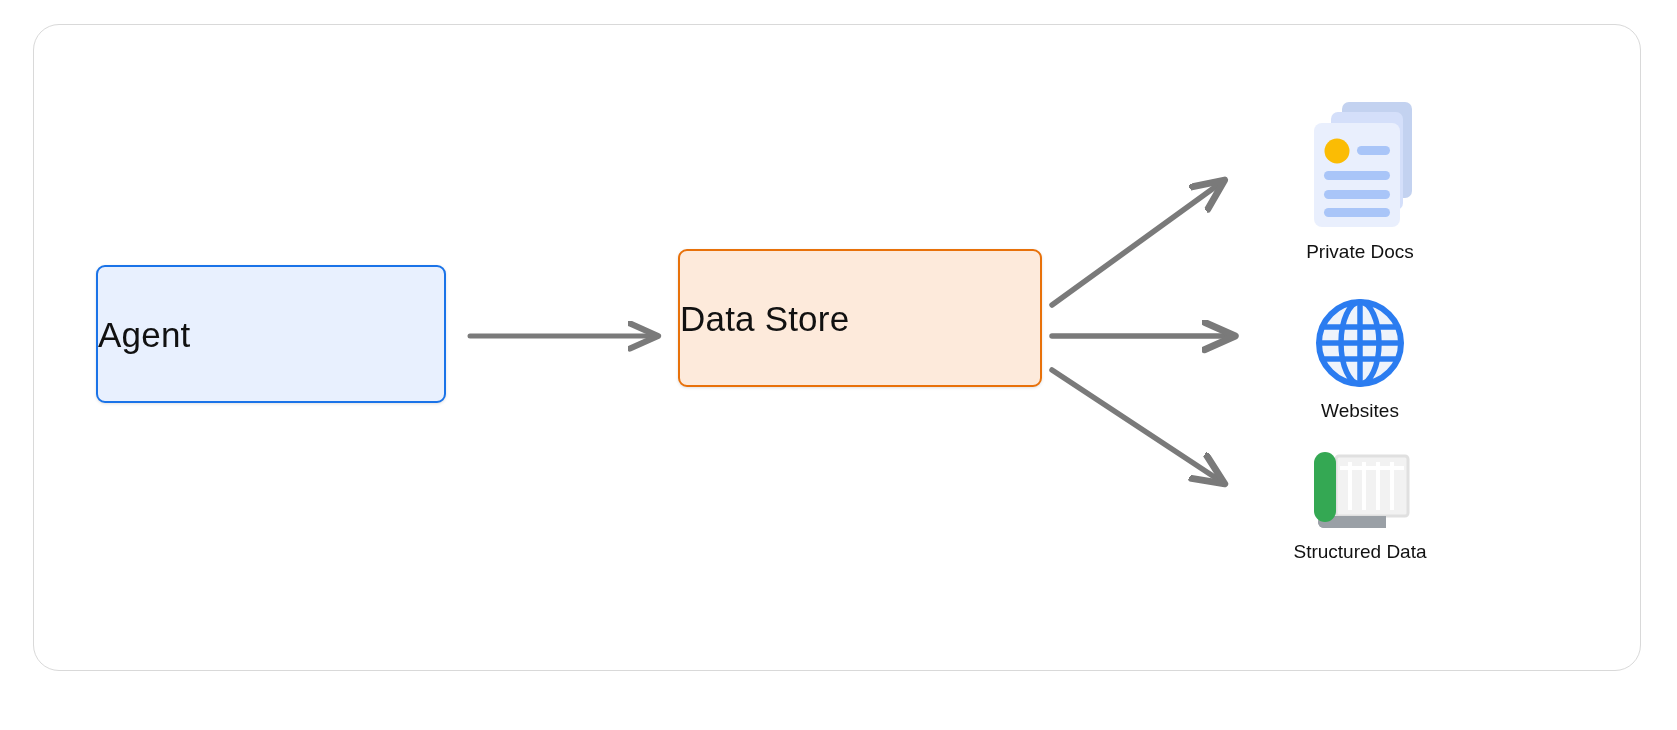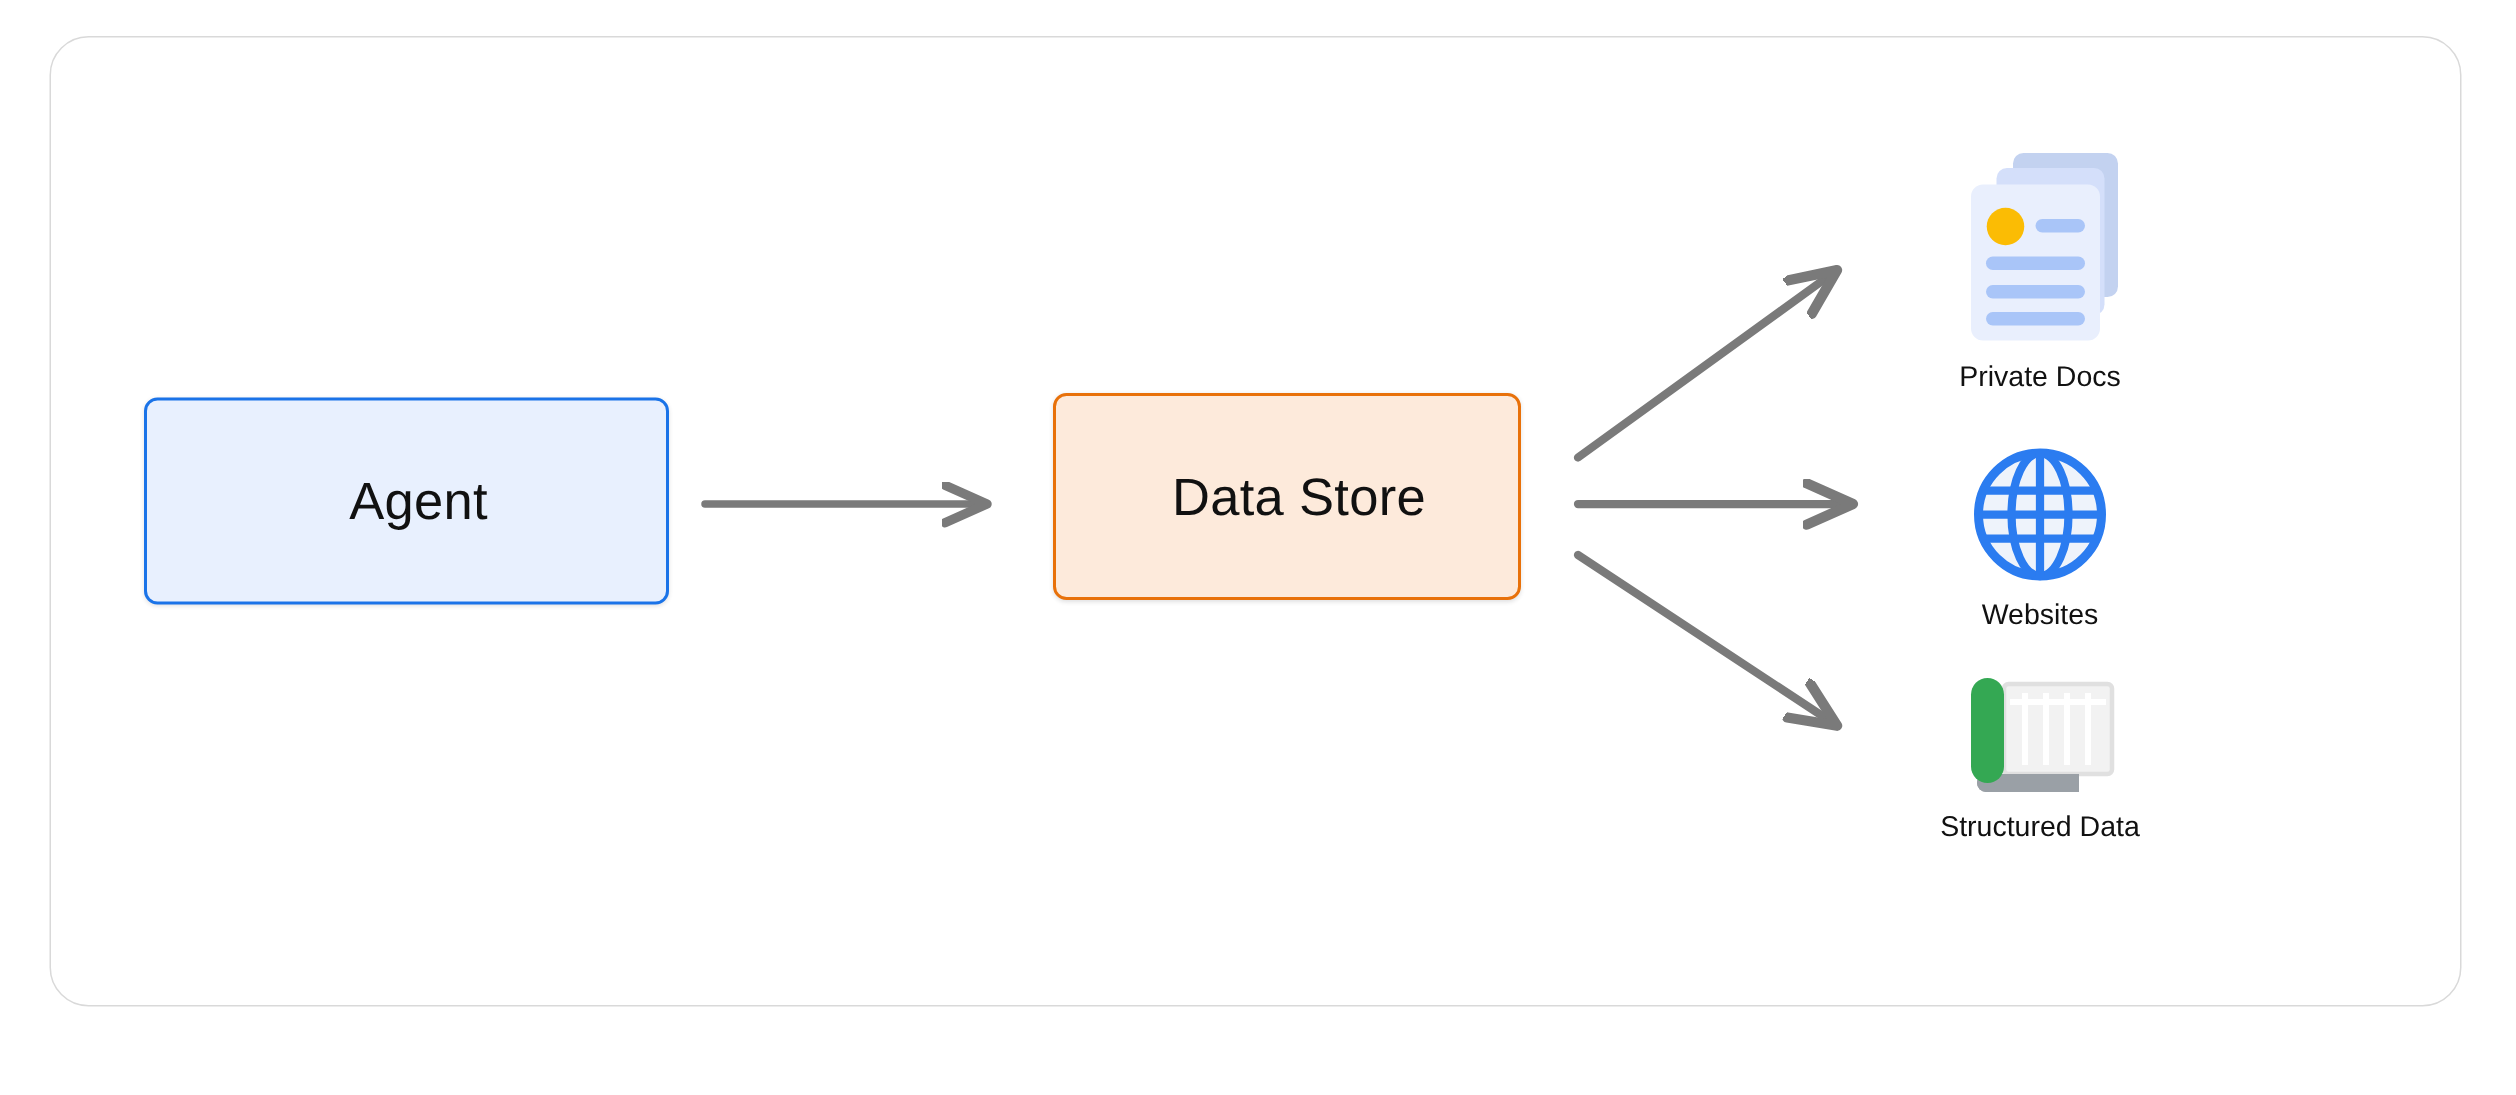--- a/index.html
+++ b/index.html
@@ -34,23 +34,21 @@
     box-sizing: border-box;
   }
 
   
   .node-box {
     position: absolute;
     box-sizing: border-box;
     border-radius: 9px;
     display: flex;
     align-items: center;
-    justify-content: center;
     box-shadow: 0 1px 3px rgba(60,64,67,0.16);
-    padding-left: 16px;
   }
   .node-label {
     font-size: 35px;
     font-weight: 400;
     color: #111111;
     letter-spacing: 0.2px;
     line-height: 1;
     font-family: "Liberation Sans", sans-serif;
   }
 
@@ -58,26 +56,25 @@
     left: 96px;
     top: 265px;
     width: 350px;
     height: 138px;
     background: #e8f0fe;
     border: 2.6px solid #1a73e8;
   }
 
   #datastore-box {
     left: 678px;
-    top: 262px;
-    width: 312px;
+    top: 249px;
+    width: 364px;
     height: 138px;
     background: #fdeadb;
     border: 2.6px solid #e8710a;
-    margin-left: 24px;
   }
 
   
   #arrows-svg {
     position: absolute;
     left: 0;
     top: 0;
     width: 1677px;
     height: 730px;
     pointer-events: none;

